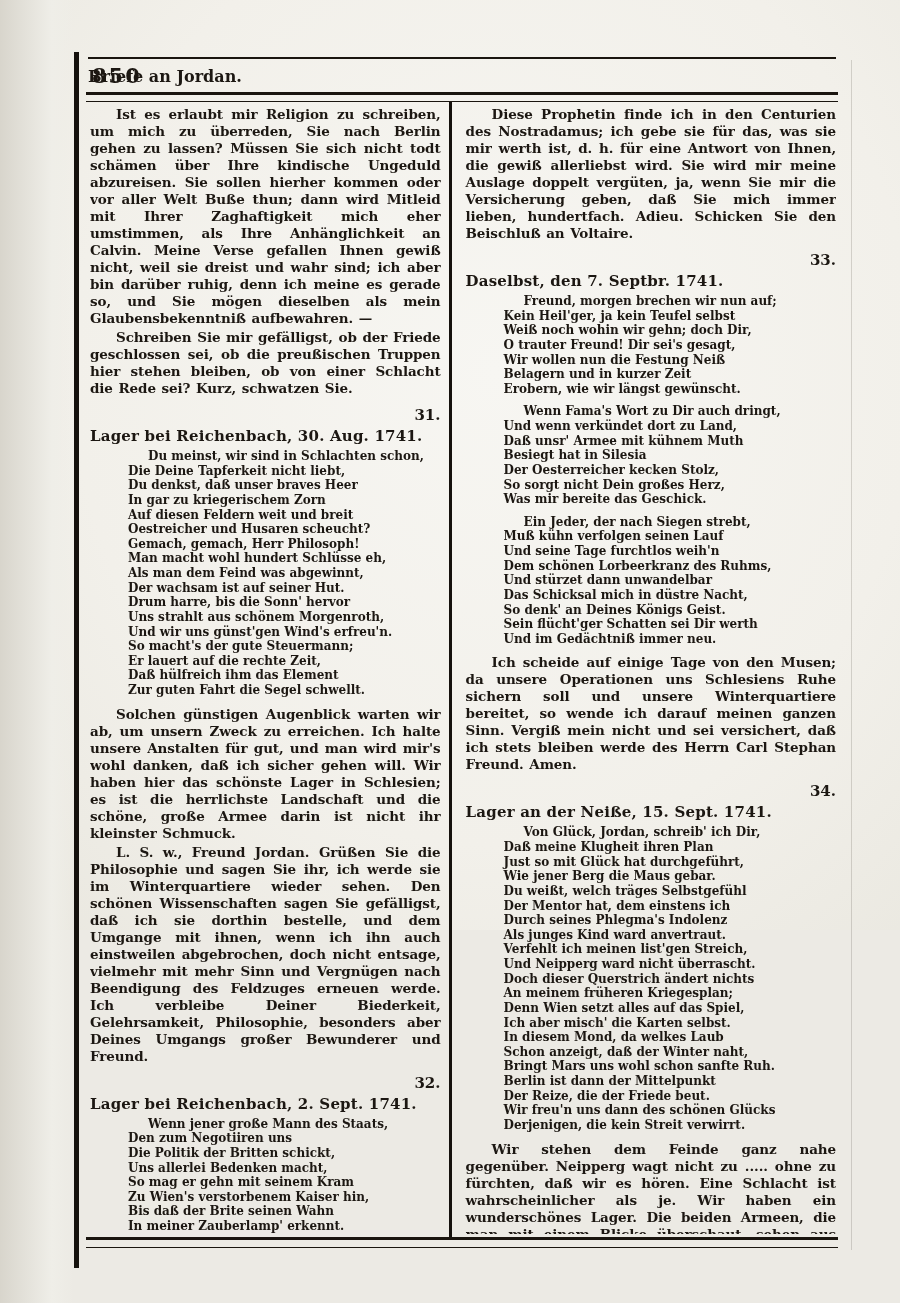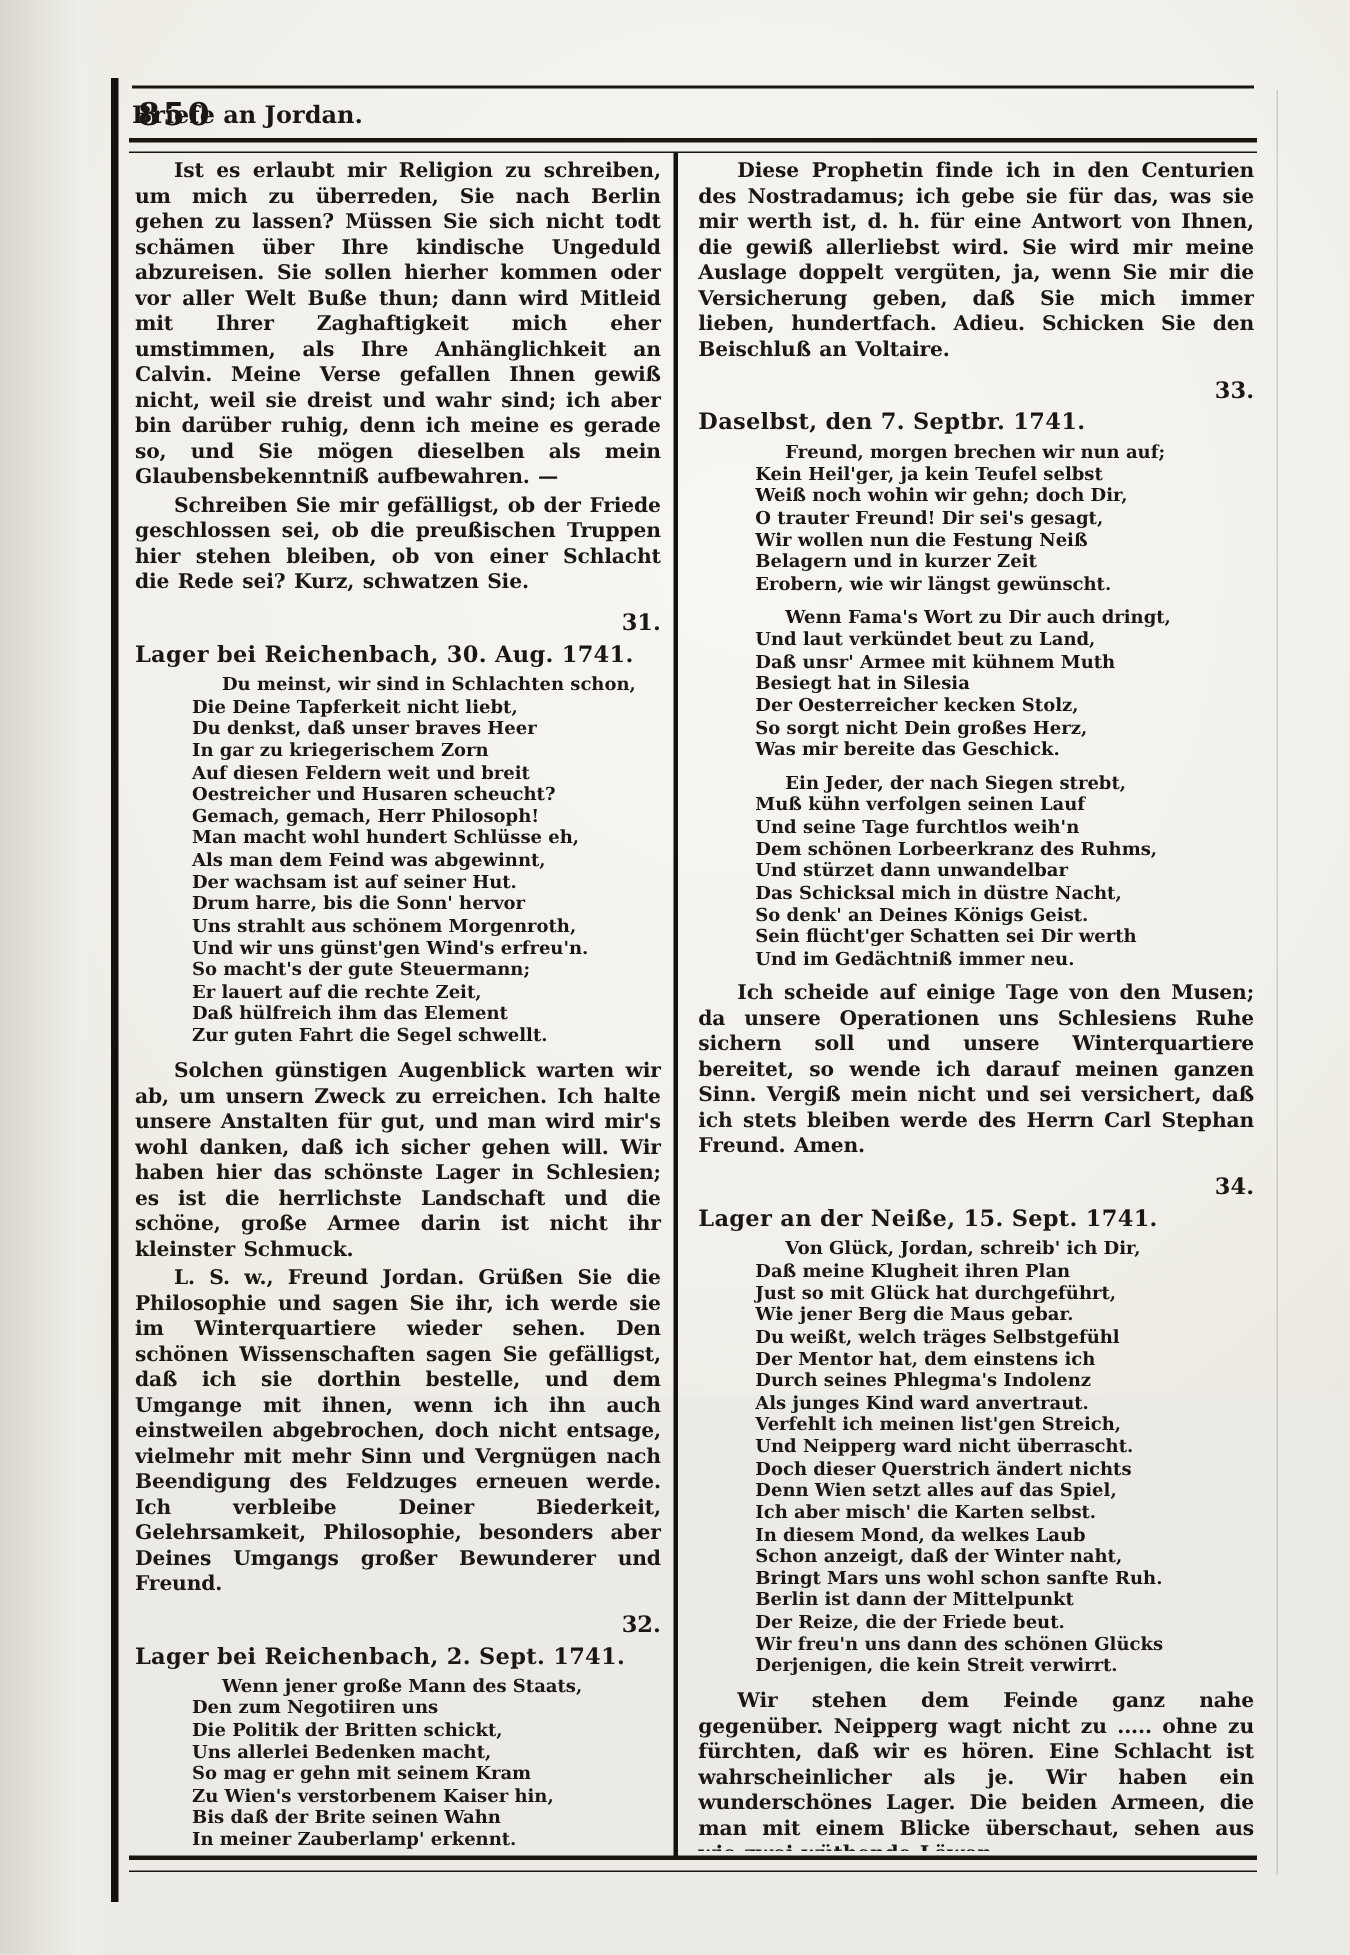--- a/index.html
+++ b/index.html
@@ -170,21 +170,21 @@
           <div class="verse-line">Freund, morgen brechen wir nun auf;</div>
           <div class="verse-line">Kein Heil'ger, ja kein Teufel selbst</div>
           <div class="verse-line">Weiß noch wohin wir gehn; doch Dir,</div>
           <div class="verse-line">O trauter Freund! Dir sei's gesagt,</div>
           <div class="verse-line">Wir wollen nun die Festung Neiß</div>
           <div class="verse-line">Belagern und in kurzer Zeit</div>
           <div class="verse-line">Erobern, wie wir längst gewünscht.</div>
         </div>
         <div class="verse">
           <div class="verse-line">Wenn Fama's Wort zu Dir auch dringt,</div>
-          <div class="verse-line">Und laut verkündet beut zu Land,</div>
+          <div class="verse-line">Und wenn verkündet dort zu Land,</div>
           <div class="verse-line">Daß unsr' Armee mit kühnem Muth</div>
           <div class="verse-line">Besiegt hat in Silesia</div>
           <div class="verse-line">Der Oesterreicher kecken Stolz,</div>
           <div class="verse-line">So sorgt nicht Dein großes Herz,</div>
           <div class="verse-line">Was mir bereite das Geschick.</div>
         </div>
         <div class="verse">
           <div class="verse-line">Ein Jeder, der nach Siegen strebt,</div>
           <div class="verse-line">Muß kühn verfolgen seinen Lauf</div>
           <div class="verse-line">Und seine Tage furchtlos weih'n</div>
@@ -203,20 +203,21 @@
           <div class="verse-line">Daß meine Klugheit ihren Plan</div>
           <div class="verse-line">Just so mit Glück hat durchgeführt,</div>
           <div class="verse-line">Wie jener Berg die Maus gebar.</div>
           <div class="verse-line">Du weißt, welch träges Selbstgefühl</div>
           <div class="verse-line">Der Mentor hat, dem einstens ich</div>
           <div class="verse-line">Durch seines Phlegma's Indolenz</div>
           <div class="verse-line">Als junges Kind ward anvertraut.</div>
           <div class="verse-line">Verfehlt ich meinen list'gen Streich,</div>
           <div class="verse-line">Und Neipperg ward nicht überrascht.</div>
           <div class="verse-line">Doch dieser Querstrich ändert nichts</div>
+          <div class="verse-line">An meinem früheren Kriegesplan;</div>
           <div class="verse-line">Denn Wien setzt alles auf das Spiel,</div>
           <div class="verse-line">Ich aber misch' die Karten selbst.</div>
           <div class="verse-line">In diesem Mond, da welkes Laub</div>
           <div class="verse-line">Schon anzeigt, daß der Winter naht,</div>
           <div class="verse-line">Bringt Mars uns wohl schon sanfte Ruh.</div>
           <div class="verse-line">Berlin ist dann der Mittelpunkt</div>
           <div class="verse-line">Der Reize, die der Friede beut.</div>
           <div class="verse-line">Wir freu'n uns dann des schönen Glücks</div>
           <div class="verse-line">Derjenigen, die kein Streit verwirrt.</div>
         </div>

